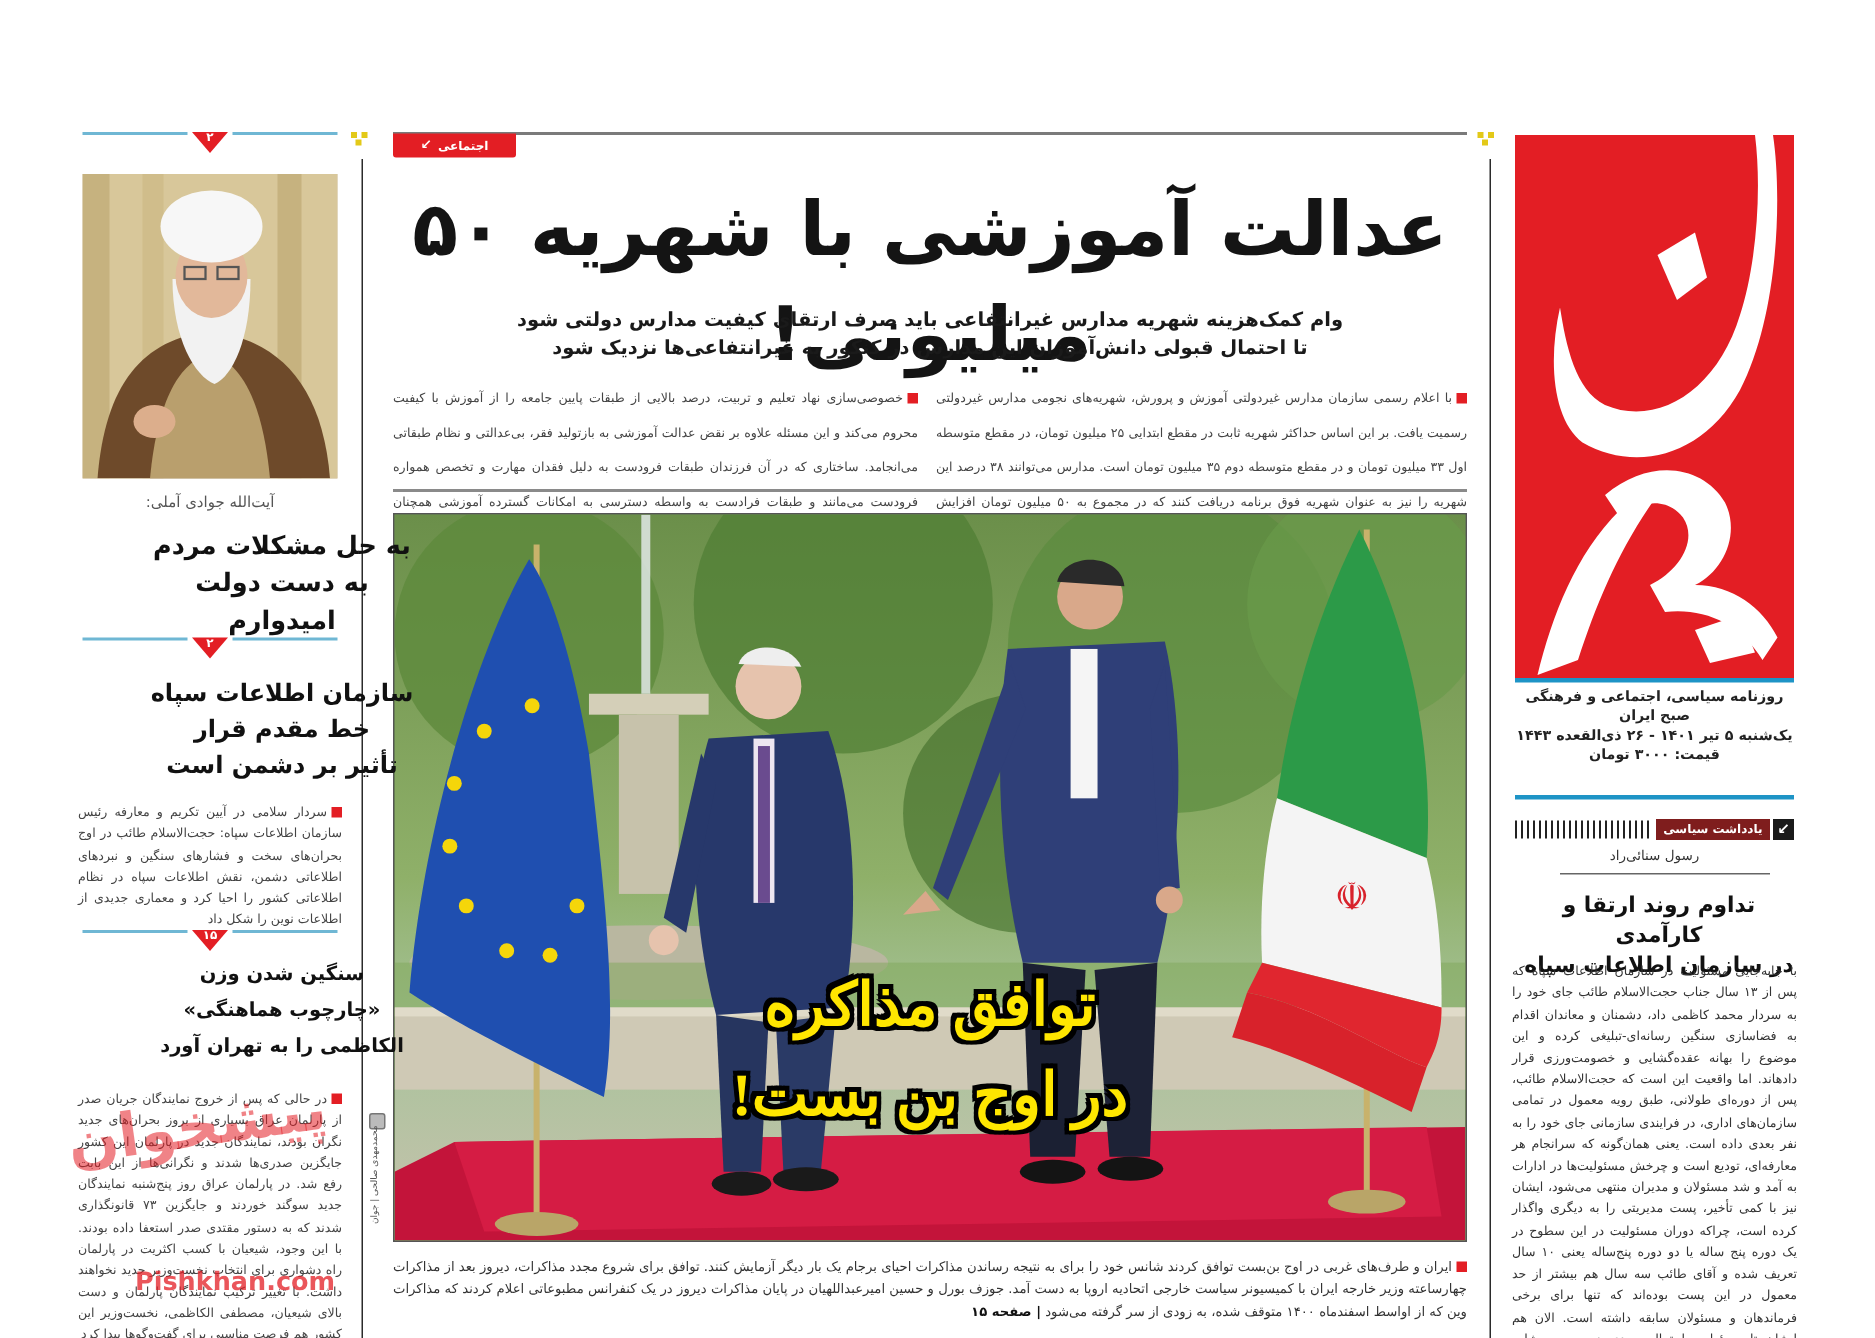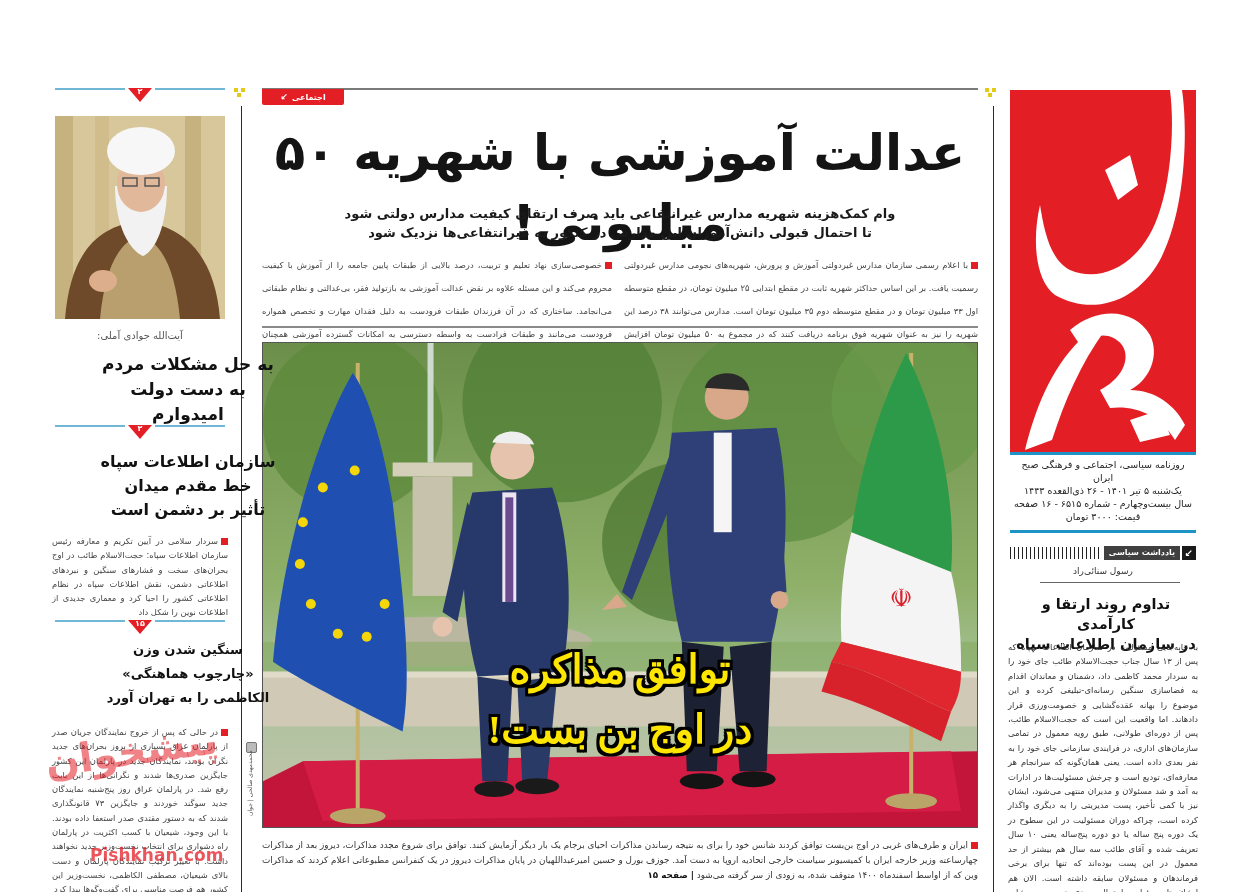--- a/index.html
+++ b/index.html
@@ -12,26 +12,26 @@
   .deco i { position: absolute; width: 4px; height: 4px; background: #e3c918; }
   .deco i:nth-child(1) { left: 0; top: 0; }
   .deco i:nth-child(2) { left: 7px; top: 0; }
   .deco i:nth-child(3) { left: 3px; top: 5px; }
 
   .col-rule { position: absolute; width: 1px; background: #2b2b2b; }
 
   
   .masthead { position: absolute; left: 1010px; top: 90px; width: 186px; height: 362px; background: #e31e24; overflow: hidden; }
   .masthead svg { width: 100%; height: 100%; }
-  .mast-info { position: absolute; left: 1010px; top: 458px; width: 186px; text-align: center; font-size: 9.5px; line-height: 13px; font-weight: normal; color: #222; }
+  .mast-info { position: absolute; left: 1010px; top: 458px; width: 186px; text-align: center; font-size: 9.5px; line-height: 13px; font-weight: bold; color: #222; }
   .blue-rule { position: absolute; height: 3px; background: #1e94c6; }
 
   .col-tag-row { position: absolute; left: 1010px; top: 545px; width: 186px; height: 16px; display: flex; align-items: center; direction: rtl; }
   .tag-arrow { width: 14px; height: 14px; background: #1a1a1a; color: #fff; display: flex; align-items: center; justify-content: center; font-size: 10px; font-weight: bold; }
-  .tag-red { background: #404040; color: #fff; font-size: 8px; font-weight: bold; padding: 1px 5px; margin-right: 2px; height: 14px; line-height: 12px; }
+  .tag-red { background: #7f1d1d; color: #fff; font-size: 8px; font-weight: bold; padding: 1px 5px; margin-right: 2px; height: 14px; line-height: 12px; }
   .barcode { flex: 1; height: 12px; margin-right: 4px; background: repeating-linear-gradient(90deg, #222 0 1.3px, #fff 1.3px 4px); }
   .author { position: absolute; left: 1010px; top: 566px; width: 186px; text-align: center; font-size: 9px; color: #333; }
   .author-rule { position: absolute; left: 1040px; top: 582px; width: 140px; height: 1px; background: #666; }
   .col-head { position: absolute; left: 1013px; top: 594px; width: 186px; text-align: center; font-size: 14.5px; font-weight: bold; line-height: 20px; color: #111; }
   .col-body { position: absolute; left: 1008px; top: 640px; width: 190px; font-size: 8.4px; line-height: 14.4px; text-align: justify; color: #333; }
 
   
   .section-tag { position: absolute; left: 262px; top: 89px; width: 82px; height: 16px; background: #e31e24; border-radius: 0 0 2px 2px; color: #fff; font-size: 8px; font-weight: bold; display: flex; align-items: center; justify-content: center; gap: 4px; }
   .section-tag .ic { font-size: 9px; }
   .main-headline { position: absolute; left: 262px; top: 118px; width: 716px; text-align: center; font-size: 50px; font-weight: 900; font-family: "DejaVu Sans", sans-serif; letter-spacing: -1px; line-height: 70px; color: #141414; }
@@ -94,21 +94,20 @@
     <path d="M95 80 L 120 65 L 128 95 L 108 110 Z" fill="#fff"></path>
     <path d="M15 360 C 25 320 40 280 70 250 L 95 240 C 70 275 55 310 42 350 Z" fill="#fff"></path>
     <path d="M60 240 C 90 215 125 220 140 245 C 150 265 140 290 120 300 C 145 300 165 315 175 335 L 165 350 C 150 325 125 315 100 318 L 90 300 C 110 290 122 270 112 255 C 100 240 82 245 70 255 Z" fill="#fff"></path>
     <path d="M120 330 L 150 320 L 160 345 L 130 352 Z" fill="#fff"></path>
   </svg>
 </div>
 <div class="blue-rule" style="left:1010px;top:452px;width:186px;"></div>
 <div class="mast-info">
   <div>روزنامه سیاسی، اجتماعی و فرهنگی صبح ایران</div>
   <div>یک‌شنبه ۵ تیر ۱۴۰۱ - ۲۶ ذی‌القعده ۱۴۴۳</div>
-  <div>سال بیست‌وچهارم - شماره ۶۵۱۵ - ۱۶ صفحه</div>
   <div>قیمت: ۳۰۰۰ تومان</div>
 </div>
 <div class="blue-rule" style="left:1010px;top:530px;width:186px;"></div>
 
 <div class="col-tag-row">
   <div class="tag-arrow">↙</div>
   <div class="tag-red">یادداشت سیاسی</div>
   <div class="barcode"></div>
 </div>
 <div class="author">رسول سنائی‌راد</div>
@@ -264,21 +263,21 @@
 </div>
 
 <div class="page-marker" style="top:425px;">
   <div class="ln l"></div>
     <div class="ln r"></div>
   <div class="tri"></div>
   <div class="num">۲</div>
 </div>
 <div class="left-head" style="top:450px;font-size:16px;line-height:24px;">
   <div>سازمان اطلاعات سپاه</div>
-  <div>خط مقدم میدان</div>
+  <div>خط مقدم قرار</div>
   <div>تأثیر بر دشمن است</div>
 </div>
 <div class="left-body" style="top:534px;">
   <span class="sq"></span><span>سردار سلامی در آیین تکریم و معارفه رئیس سازمان اطلاعات سپاه: حجت‌الاسلام طائب در اوج بحران‌های سخت و فشارهای سنگین و نبردهای اطلاعاتی دشمن، نقش اطلاعات سپاه در نظام اطلاعاتی کشور را احیا کرد و معماری جدیدی از اطلاعات نوین را شکل داد</span>
 </div>
 
 <div class="page-marker" style="top:620px;">
   <div class="ln l"></div>
     <div class="ln r"></div>
   <div class="tri"></div>

